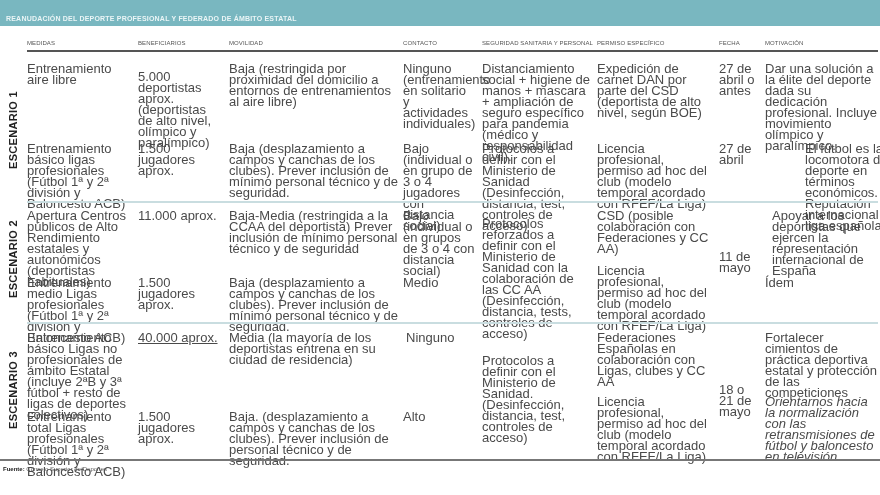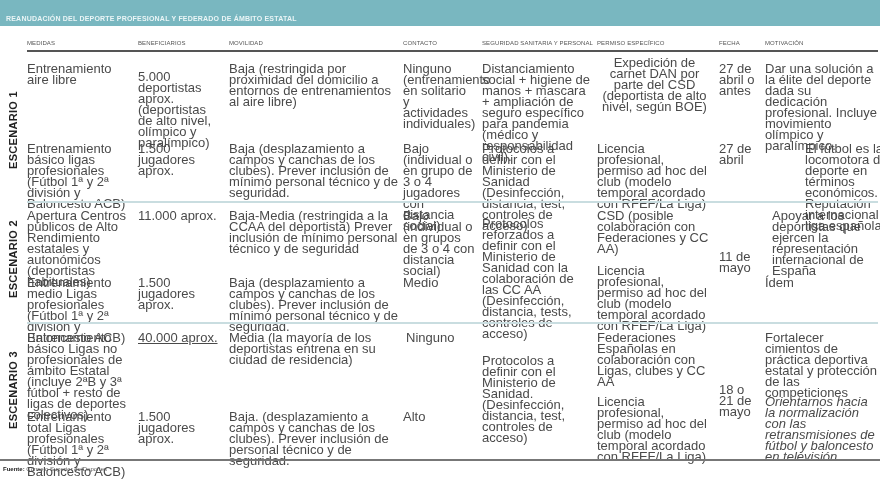--- a/index.html
+++ b/index.html
@@ -46,21 +46,21 @@
 <div class="hdr-rule"></div>
 
 <div class="scen-label" style="left:-22px; top:128px; width:70px; text-align:center;">ESCENARIO 1</div>
 
 <div>
   <div class="cell" style="left:27px; top:63px; width:105px;">Entrenamiento aire libre</div>
   <div class="cell" style="left:138px; top:63px; width:82px;margin-top:8px;">5.000 deportistas aprox. (deportistas de alto nivel, olímpico y paralímpico)</div>
   <div class="cell" style="left:229px; top:63px; width:170px;">Baja (restringida por proximidad del domicilio a entornos de entrenamientos al aire libre)</div>
   <div class="cell" style="left:403px; top:63px; width:72px;">Ninguno (entrenamiento en solitario y actividades individuales)</div>
   <div class="cell" style="left:482px; top:63px; width:110px;">Distanciamiento social + higiene de manos + mascara + ampliación de seguro específico para pandemia (médico y responsabilidad civil).</div>
-  <div class="cell" style="left:597px; top:57px; width:115px;text-align:center;">Expedición de carnet DAN por parte del CSD (deportista de alto nivel, según BOE)</div>
+  <div class="cell" style="left:597px; top:63px; width:115px;">Expedición de carnet DAN por parte del CSD (deportista de alto nivel, según BOE)</div>
   <div class="cell" style="left:719px; top:63px; width:42px;">27 de abril o antes</div>
   <div class="cell" style="left:765px; top:63px; width:112px;">Dar una solución a la élite del deporte dada su dedicación profesional. Incluye movimiento olímpico y paralímpico.</div>
 </div>
 
 <div>
   <div class="cell" style="left:27px; top:143px; width:105px;">Entrenamiento básico ligas profesionales (Fútbol 1ª y 2ª división y Baloncesto ACB)</div>
   <div class="cell" style="left:138px; top:143px; width:90px;">1.500 jugadores aprox.</div>
   <div class="cell" style="left:229px; top:143px; width:170px;">Baja (desplazamiento a campos y canchas de los clubes). Prever inclusión de mínimo personal técnico y de seguridad.</div>
   <div class="cell" style="left:403px; top:143px; width:72px;">Bajo (individual o en grupo de 3 o 4 jugadores con distancia social)</div>
   <div class="cell" style="left:482px; top:143px; width:110px;">Protocolos a definir con el Ministerio de Sanidad (Desinfección, distancia, test, controles de acceso)</div>

